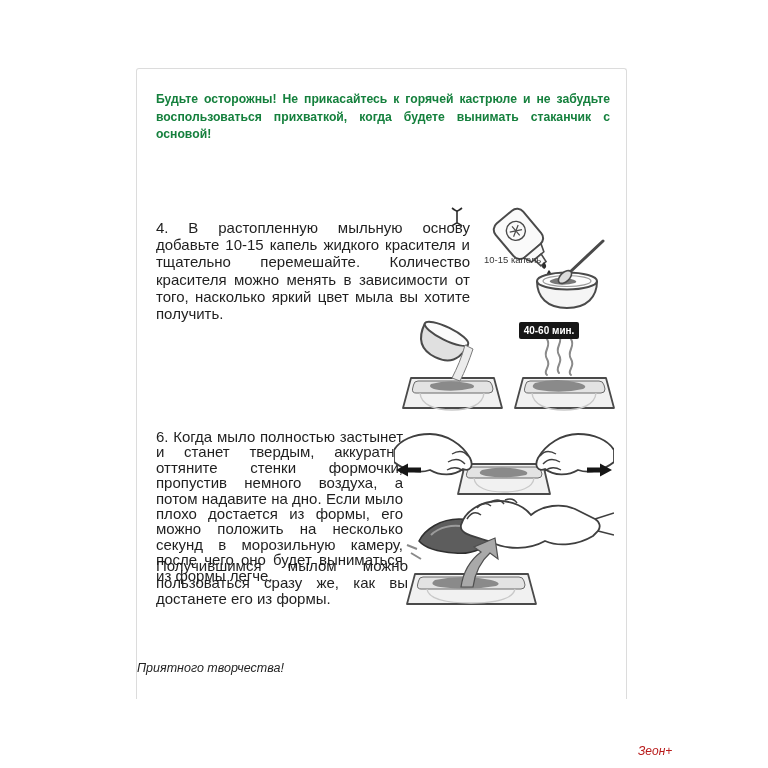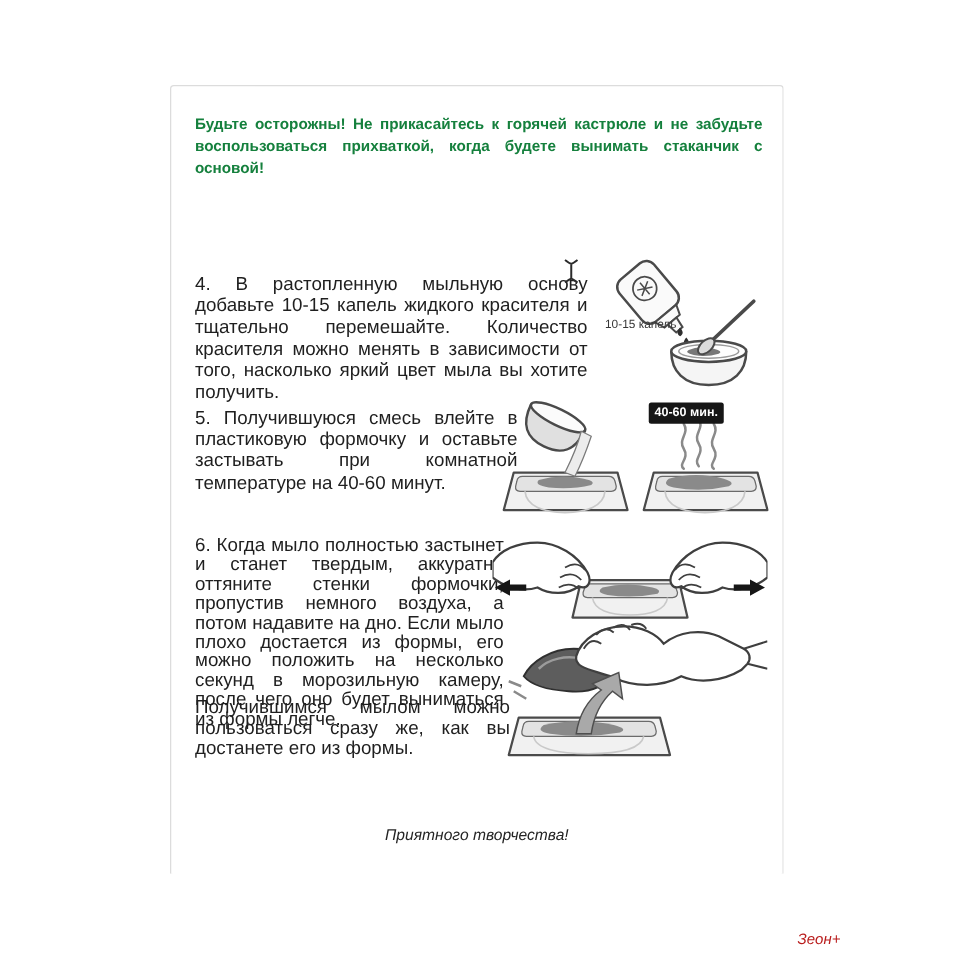--- a/index.html
+++ b/index.html
@@ -15,21 +15,21 @@
   .warning{position:absolute;left:19px;top:22px;width:454px;color:#15803d;
     font-weight:bold;font-size:12.2px;line-height:17.5px;text-align:justify;}
   .warning p{margin:0;}
   .step,.note{position:absolute;margin:0;color:#1f1f1f;font-size:15px;
     line-height:17.2px;text-align:justify;}
   .step4{left:19px;top:150px;width:314px;}
   .step5{left:19px;top:257px;width:258px;}
   .step6{left:19px;top:360px;width:247px;line-height:15.4px;}
   .use-now{left:19px;top:489px;width:252px;line-height:16.5px;}
   .storage{left:19px;top:550px;width:456px;line-height:16.5px;}
-  .closing{position:absolute;left:0;top:592px;width:100%;margin:0;text-align:center;
+  .closing{position:absolute;left:0;top:592px;width:100%;margin:0;
     font-style:italic;font-size:12.5px;color:#242424;}
   .ill{position:absolute;}
   .ill svg{display:block;width:100%;height:100%;}
   .ill4{left:324px;top:138px;width:140px;height:112px;margin-left:20px;}
   .ill5{left:260px;top:246px;width:218px;height:100px;}
   .ill6a{left:257px;top:355px;width:220px;height:78px;}
   .ill6b{left:260px;top:426px;width:217px;height:116px;}
   .drops-label{position:absolute;left:3px;top:47px;font-size:9.5px;color:#383838;white-space:nowrap;}
   .time-badge{position:absolute;left:122px;top:7px;width:60px;height:17px;background:#161616;
     color:#ffffff;font-size:10px;font-weight:bold;text-align:center;line-height:17px;border-radius:2px;}
@@ -66,21 +66,20 @@
       <path d="M56 74 C56 90 66 101 86 101 C106 101 116 90 116 74" fill="#f5f5f5" stroke="#4a4a4a" stroke-width="2"></path>
       <ellipse cx="86" cy="74" rx="30" ry="8.5" fill="#fdfdfd" stroke="#4a4a4a" stroke-width="2"></ellipse>
       <ellipse cx="86" cy="74" rx="24" ry="5.5" fill="none" stroke="#9a9a9a" stroke-width="1.2"></ellipse>
       <path d="M70 73 q8 -4 20 -1 q8 2 4 4 q-10 3 -20 1 q-8 -2 -4 -4" fill="#777777"></path>
       <path d="M122 34 L88 66" stroke="#4a4a4a" stroke-width="3" stroke-linecap="round"></path>
       <ellipse cx="84" cy="70" rx="8" ry="4.5" transform="rotate(-43 84 70)" fill="#dcdcdc" stroke="#4a4a4a" stroke-width="1.6"></ellipse>
     </svg>
     <span class="drops-label">10-15 капель</span>
   </div>
 
-  <p class="step step5">5. Получившуюся смесь влейте в пластиковую формочку и оставьте застывать при комнатной температуре на 40-60 минут.</p>
 
   <div class="ill ill5">
     <svg viewBox="0 0 218 100">
       <path d="M6 93 L14 63 H97 L105 93 Z" fill="#f1f1f1" stroke="#4a4a4a" stroke-width="1.8" stroke-linejoin="round"></path>
       <path d="M21 66 H90 Q94 66 95 70 L96 74 Q96 78 92 78 H19 Q15 78 15.5 74 L16.5 70 Q17 66 21 66 Z" fill="#e3e3e3" stroke="#6b6b6b" stroke-width="1"></path>
       <path d="M23 78 C24 90 38 95 55 95 C72 95 86 90 87 78" fill="none" stroke="#c9c9c9" stroke-width="1.4"></path>
       <path d="M34 69 q18 -5 36 -1 q10 2 6 5 q-16 4 -34 2 q-12 -2 -8 -6" fill="#8a8a8a"></path>
       <g transform="rotate(26 46 26)">
         <path d="M22 18 C22 36 30 44 46 44 C62 44 70 36 70 18" fill="#e0e0e0" stroke="#4a4a4a" stroke-width="2"></path>
         <ellipse cx="46" cy="18" rx="24" ry="6.5" fill="#fbfbfb" stroke="#4a4a4a" stroke-width="2"></ellipse>

